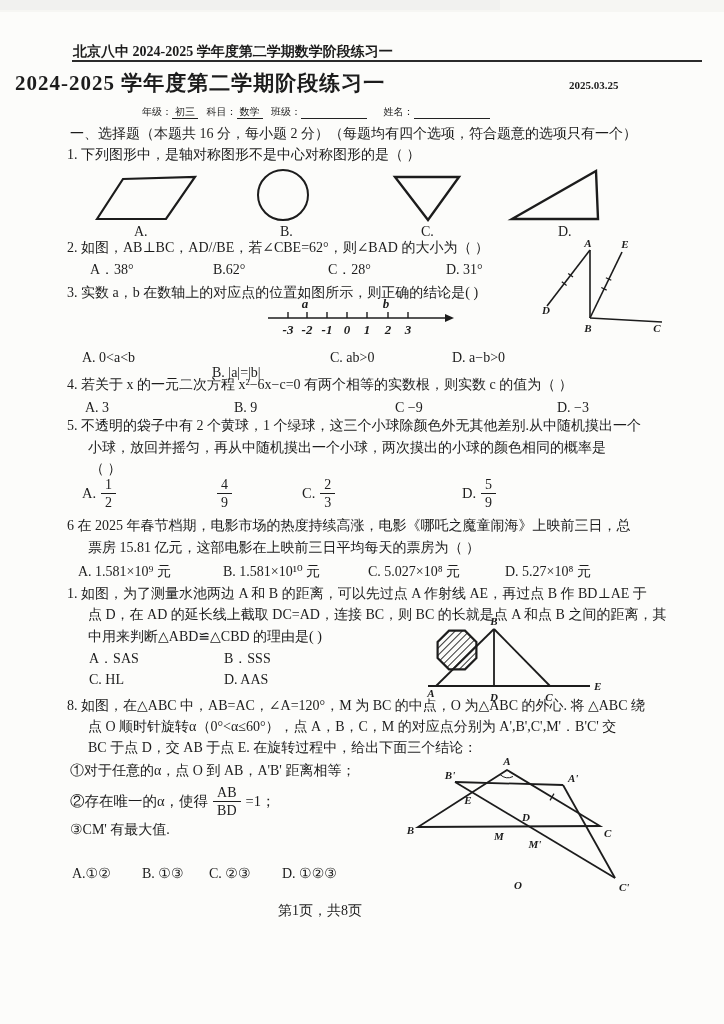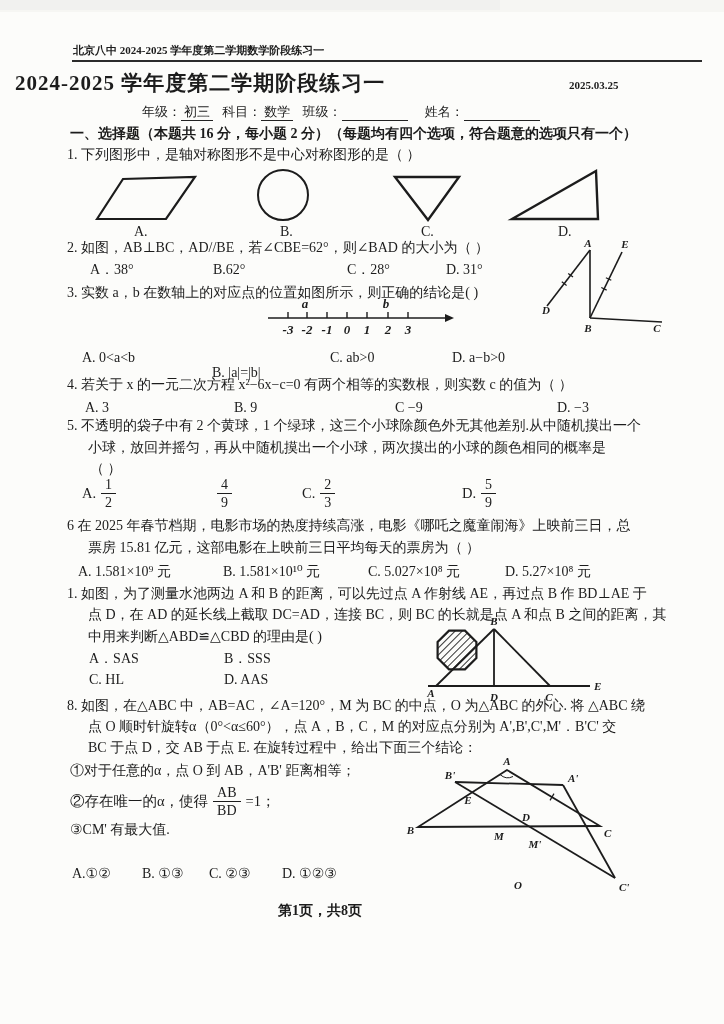--- a/index.html
+++ b/index.html
@@ -3,27 +3,27 @@
 <meta charset="utf-8">
 <style>
   html,body{margin:0;padding:0;background:#e9e9e7;}
   .page{
     position:relative; width:724px; height:1024px; margin:0 auto;
     background:#fcfcfa; color:#1c1c1c; overflow:hidden;
     font-family:"Liberation Serif","DejaVu Serif",serif;
   }
   .abs{position:absolute; white-space:nowrap;}
   .txt{font-size:14px; line-height:1.15;}
-  .small{font-size:11px; font-weight:bold;}
+  .small{font-size:14px; font-weight:bold;}
   .title{font-size:21px; font-weight:bold; letter-spacing:1px; text-align:left;}
   .date{font-size:11px; font-weight:bold;}
-  .info{font-size:13px;}
+  .info{font-size:10px;}
   .u{border-bottom:1.6px solid #222; padding:0 3px 1px;}
   .blank{display:inline-block; border-bottom:1.6px solid #222; height:15px; vertical-align:bottom;}
-  .bold{font-weight:bold;}
+  .bold{font-weight:normal;}
   .rule{position:absolute; background:#2b2b2b; height:2px;}
   .scanband{position:absolute; background:#efefec;}
   .opt-frac{display:flex; align-items:center; gap:5px; font-size:14.5px;}
   .frac{display:inline-block; text-align:center; line-height:1.1; font-size:14px;}
   .frac .num{display:block; border-bottom:1.4px solid #1c1c1c; padding:0 4px 1px;}
   .frac .den{display:block; padding-top:1px;}
   svg{position:absolute; overflow:visible;}
   svg text{font-family:"Liberation Serif","DejaVu Serif",serif; font-style:italic; font-weight:bold; fill:#1c1c1c;}
   .fig-line{stroke:#1c1c1c; fill:none;}
 </style>
@@ -57,21 +57,21 @@
     <polygon class="fig-line" stroke-width="2.4" points="424,51 508,3 510,51"></polygon>
   </svg>
   <span class="abs txt" style="left:134px;top:224px">A.</span>
   <span class="abs txt" style="left:280px;top:224px">B.</span>
   <span class="abs txt" style="left:421px;top:224px">C.</span>
   <span class="abs txt" style="left:558px;top:224px">D.</span>
 
   <div class="abs txt" style="left:67px;top:240px">2. 如图，AB⊥BC，AD//BE，若∠CBE=62°，则∠BAD 的大小为（       ）</div>
   <span class="abs txt" style="left:90px;top:262px">A．38°</span>
   <span class="abs txt" style="left:213px;top:262px">B.62°</span>
-  <span class="abs txt" style="left:347px;top:262px">C．28°</span>
+  <span class="abs txt" style="left:328px;top:262px">C．28°</span>
   <span class="abs txt" style="left:446px;top:262px">D. 31°</span>
   <svg style="left:538px;top:236px" width="132" height="100" viewBox="0 0 132 100">
     <line class="fig-line" stroke-width="1.6" x1="52" y1="14" x2="52" y2="82"></line>
     <line class="fig-line" stroke-width="1.6" x1="52" y1="14" x2="9" y2="70"></line>
     <line class="fig-line" stroke-width="1.6" x1="52" y1="82" x2="84" y2="16"></line>
     <line class="fig-line" stroke-width="1.6" x1="52" y1="82" x2="124" y2="86"></line>
     <line class="fig-line" stroke-width="1.2" x1="30.2" y1="37.4" x2="35" y2="41"></line>
     <line class="fig-line" stroke-width="1.2" x1="23.8" y1="45.8" x2="28.6" y2="49.4"></line>
     <line class="fig-line" stroke-width="1.2" x1="63.3" y1="51.5" x2="68.7" y2="54.1"></line>
     <line class="fig-line" stroke-width="1.2" x1="67.9" y1="41.7" x2="73.3" y2="44.3"></line>

